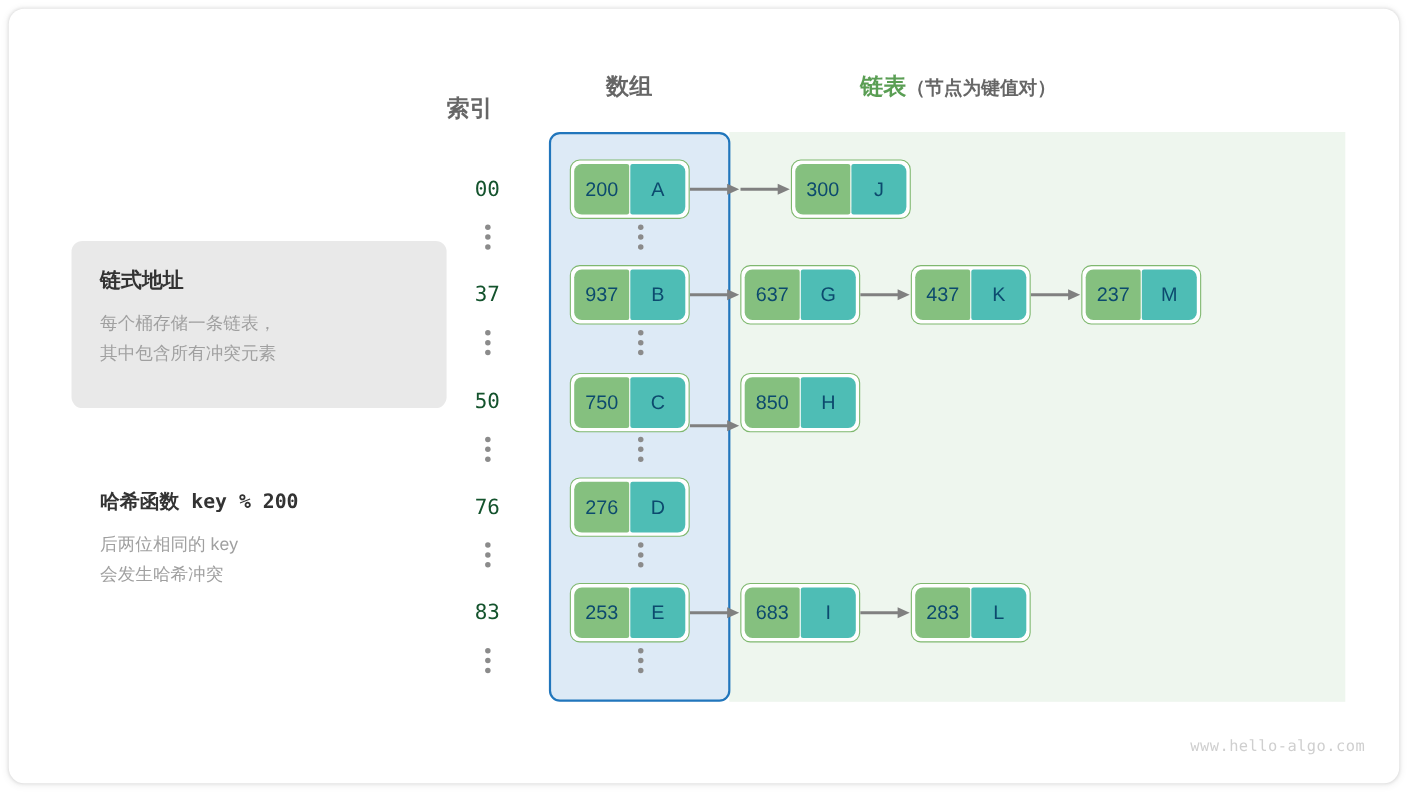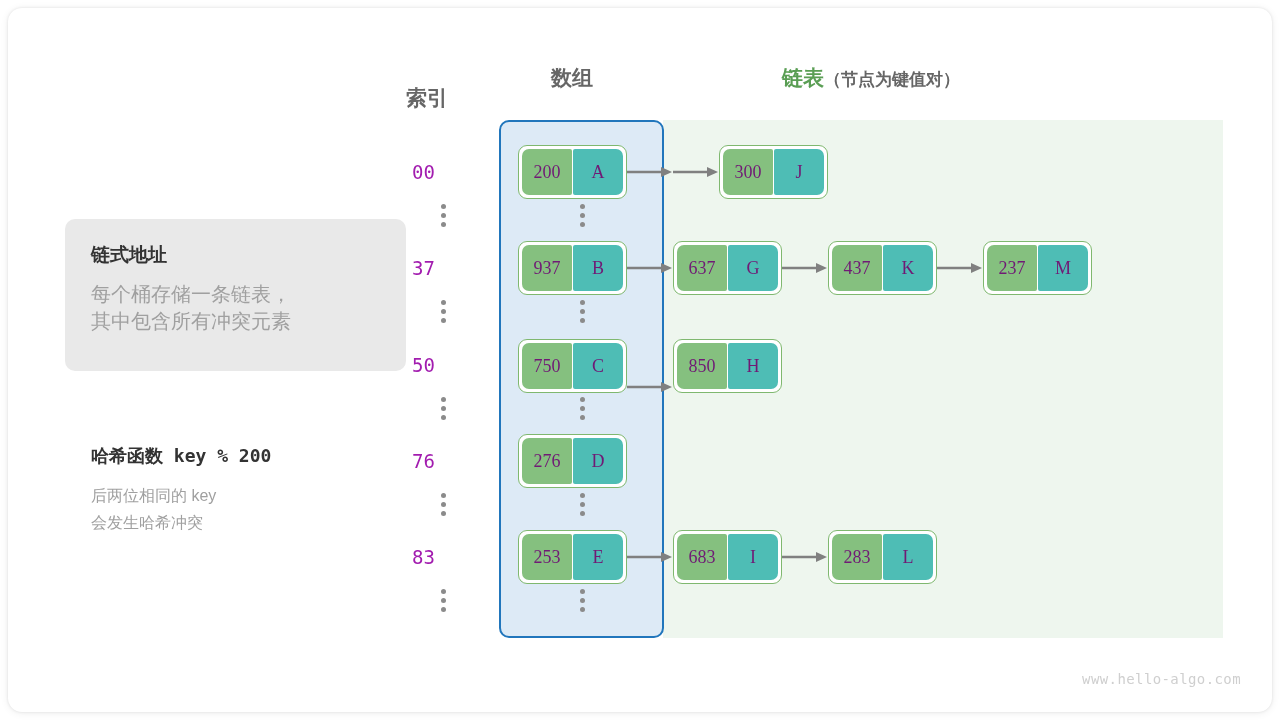--- a/index.html
+++ b/index.html
@@ -60,21 +60,21 @@
     top: 23px;
     font-size: 19px;
     font-weight: bold;
     color: #333333;
     white-space: nowrap;
   }
   #note-card .note-body {
     position: absolute;
     left: 26px;
     top: 62px;
-    font-size: 20px;
+    font-size: 16px;
     line-height: 27px;
     color: #a0a0a0;
     white-space: pre-line;
   }
 
   
   #note-hash {
     position: absolute;
     left: 83px;
     top: 436px;
@@ -114,23 +114,24 @@
     border: 2px solid #2176bc;
     border-radius: 10px;
     box-sizing: border-box;
   }
   .row-index {
     position: absolute;
     left: 404px;
     width: 62px;
     height: 56px;
     line-height: 56px;
+    text-align: center;
     font-family: "DejaVu Sans Mono", "Liberation Mono", monospace;
     font-size: 19px;
-    color: #a21caf;
+    color: #14532d;
   }
   .row-nodes {
     position: absolute;
     left: 510px;
     height: 56px;
     display: flex;
     align-items: center;
   }
 
   
@@ -142,22 +143,22 @@
     border-radius: 9px;
     padding: 3px;
     box-sizing: border-box;
     height: 54px;
   }
   .cell {
     width: 50px;
     display: flex;
     align-items: center;
     justify-content: center;
-    color: #701a75;
-    font-family: Liberation Serif, serif;
+    color: #0c4a6e;
+    font-family: Liberation Sans, sans-serif;
     font-size: 18px;
   }
   .cell-key {
     background: #85c07f;
     border-radius: 7px 2px 2px 7px;
   }
   .cell-val {
     background: #4ebdb5;
     border-radius: 2px 7px 7px 2px;
     margin-left: 1px;

